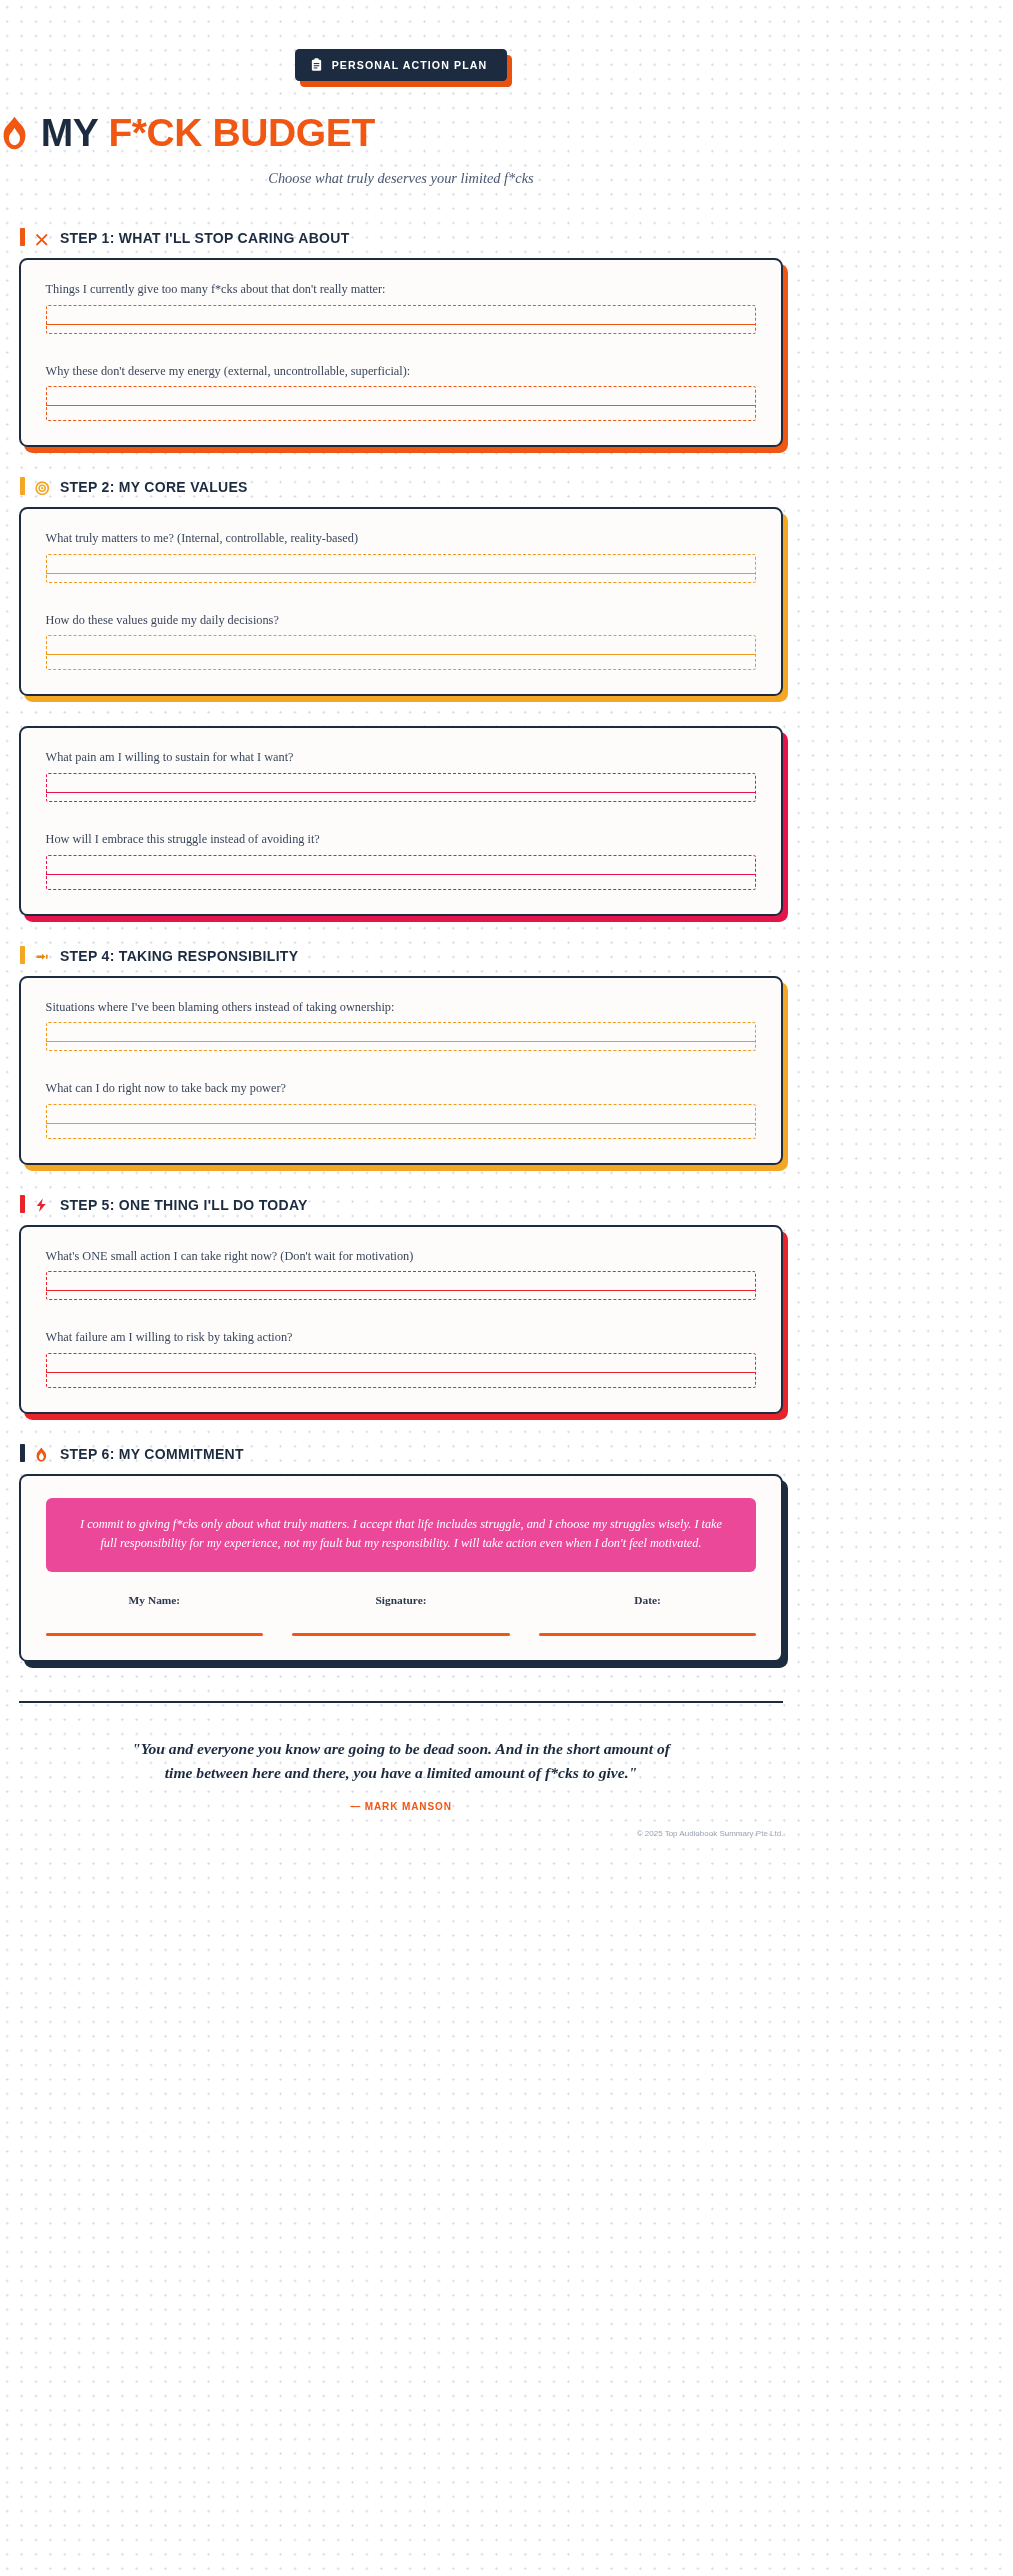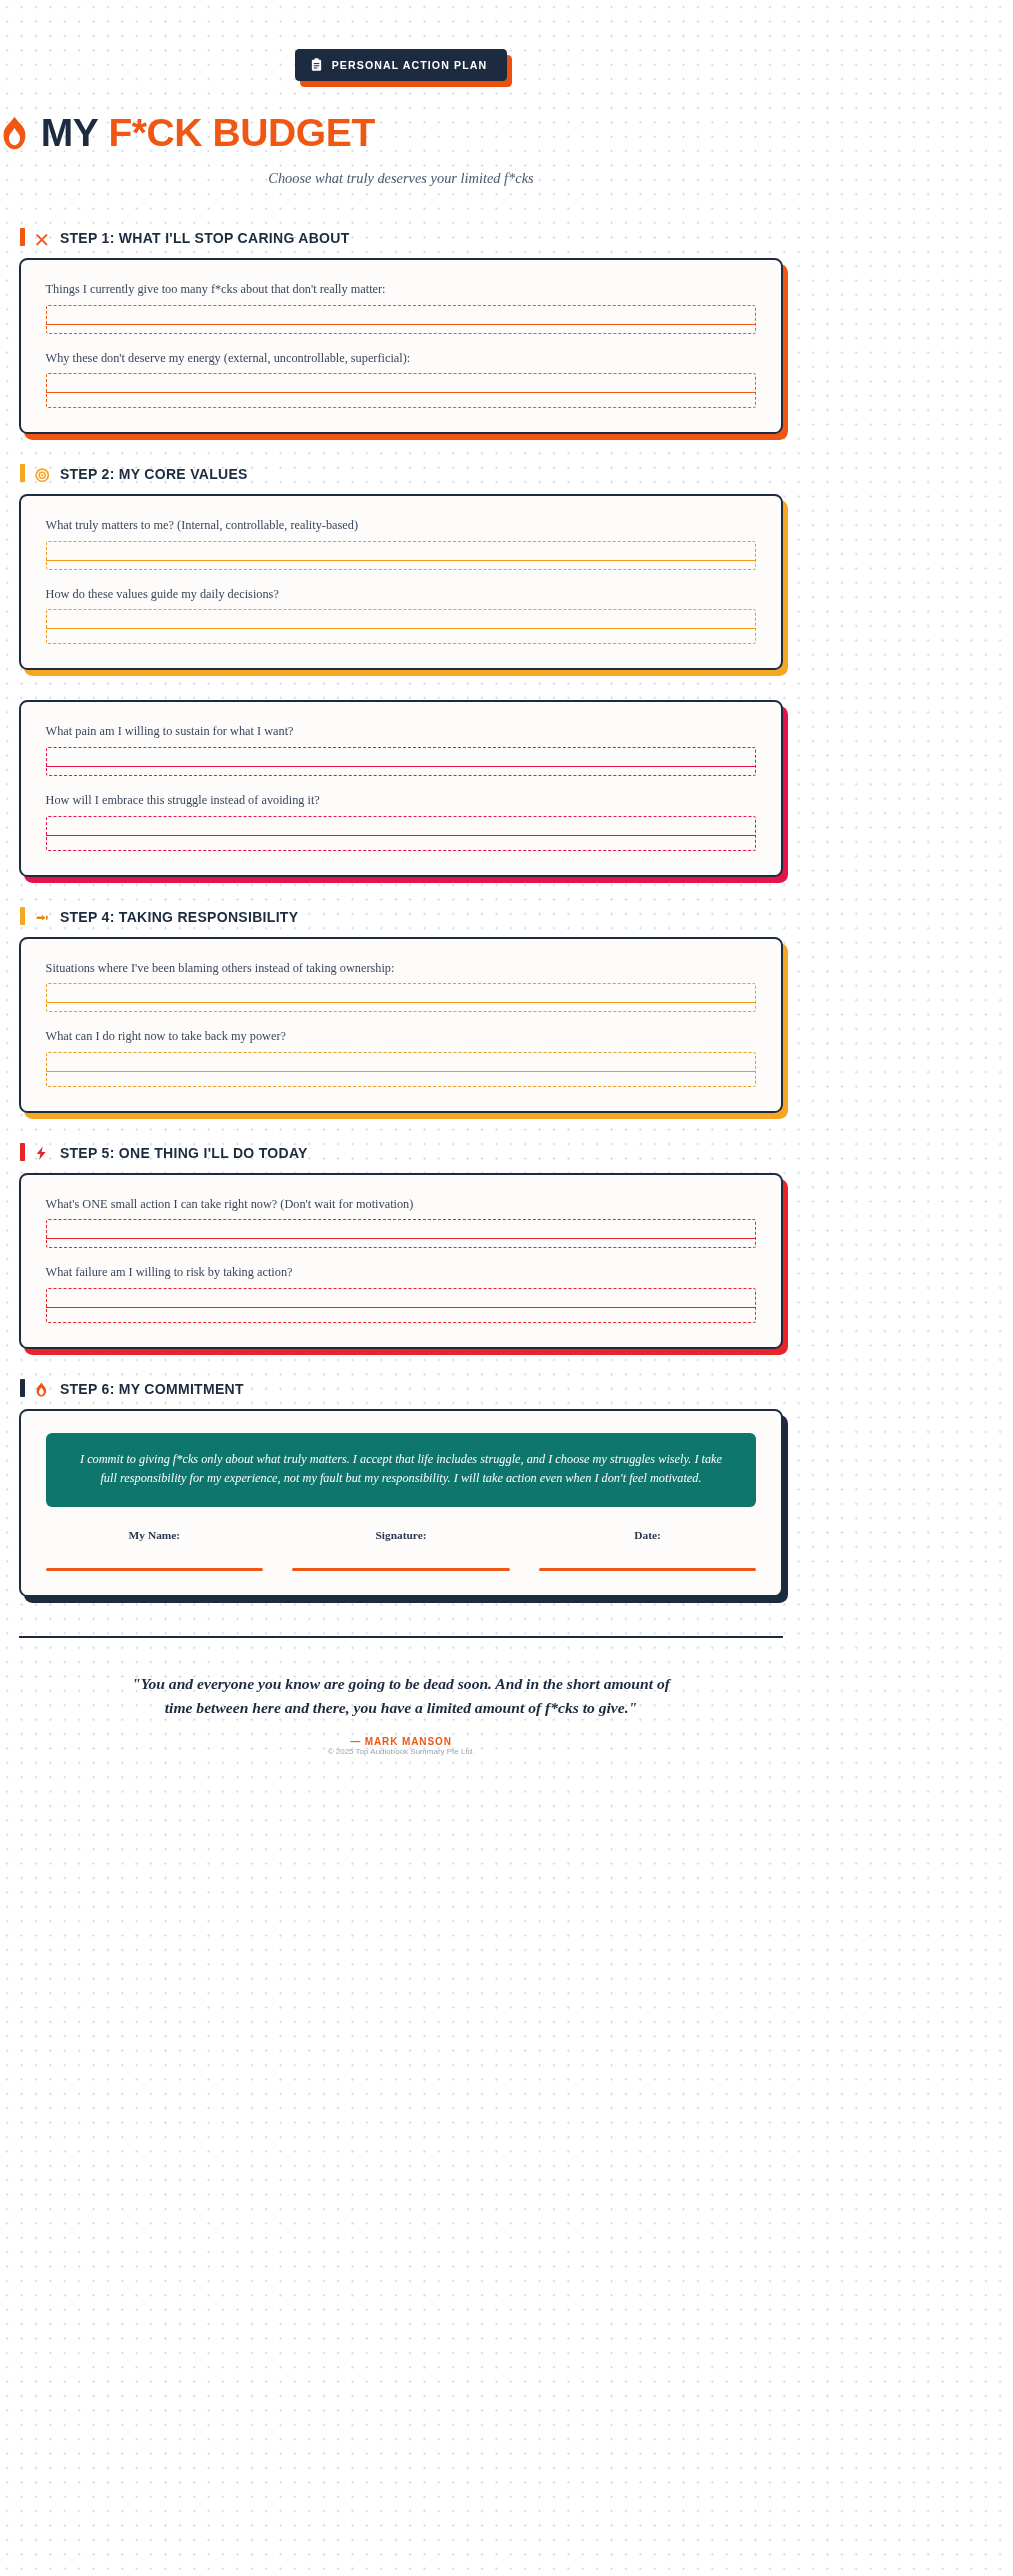--- a/index.html
+++ b/index.html
@@ -104,21 +104,21 @@
     border-radius: 8.4px;
     padding: 22px 25px 24px 25px;
   }
 
   .card.sh-orange   { box-shadow: 5px 6px 0 0 #ef5713; }
   .card.sh-amber    { box-shadow: 5px 6px 0 0 #f5a623; }
   .card.sh-crimson  { box-shadow: 5px 6px 0 0 #e5154b; }
   .card.sh-red      { box-shadow: 5px 6px 0 0 #e8232a; }
   .card.sh-navy     { box-shadow: 5px 6px 0 0 #1c2b3f; }
 
-  .field { margin-bottom: 17px; }
+  .field { margin-bottom: 30px; }
   .field:last-child { margin-bottom: 0; }
 
   .field-label {
     font-family: "Liberation Serif", serif;
     font-size: 12.3px;
     color: #39465c;
     margin-bottom: 7.6px;
   }
 
   .writebox {
@@ -131,21 +131,21 @@
   }
   .wb-orange  { color: #ef5713; }
   .wb-amber   { color: #f09a1c; }
   .wb-crimson { color: #e5154b; }
   .wb-red     { color: #e8232a; }
 
   .writebox.tall { height: 35px; }
 
   
   .commit-banner {
-    background: #0f766e;
+    background: #ec4899;
     border-radius: 6px;
     color: #ffffff;
     padding: 17px 29px 18.6px 29px;
     font-family: "Liberation Serif", serif;
     font-style: italic;
     font-size: 12.3px;
     line-height: 1.58;
     text-align: center;
   }
 
@@ -187,21 +187,22 @@
     text-align: center;
     font-family: "Liberation Sans Narrow", "Liberation Sans", sans-serif;
     font-weight: bold;
     font-size: 10px;
     letter-spacing: 0.9px;
     color: #ef5713;
     text-transform: uppercase;
   }
 
   .copyright {
-    text-align: center;
+    margin-top: 17px;
+    text-align: right;
     font-family: "Liberation Sans", sans-serif;
     font-size: 8px;
     color: #9aa3b2;
   }
 </style>
 </head>
 <body>
 
 <div class="page">
 

